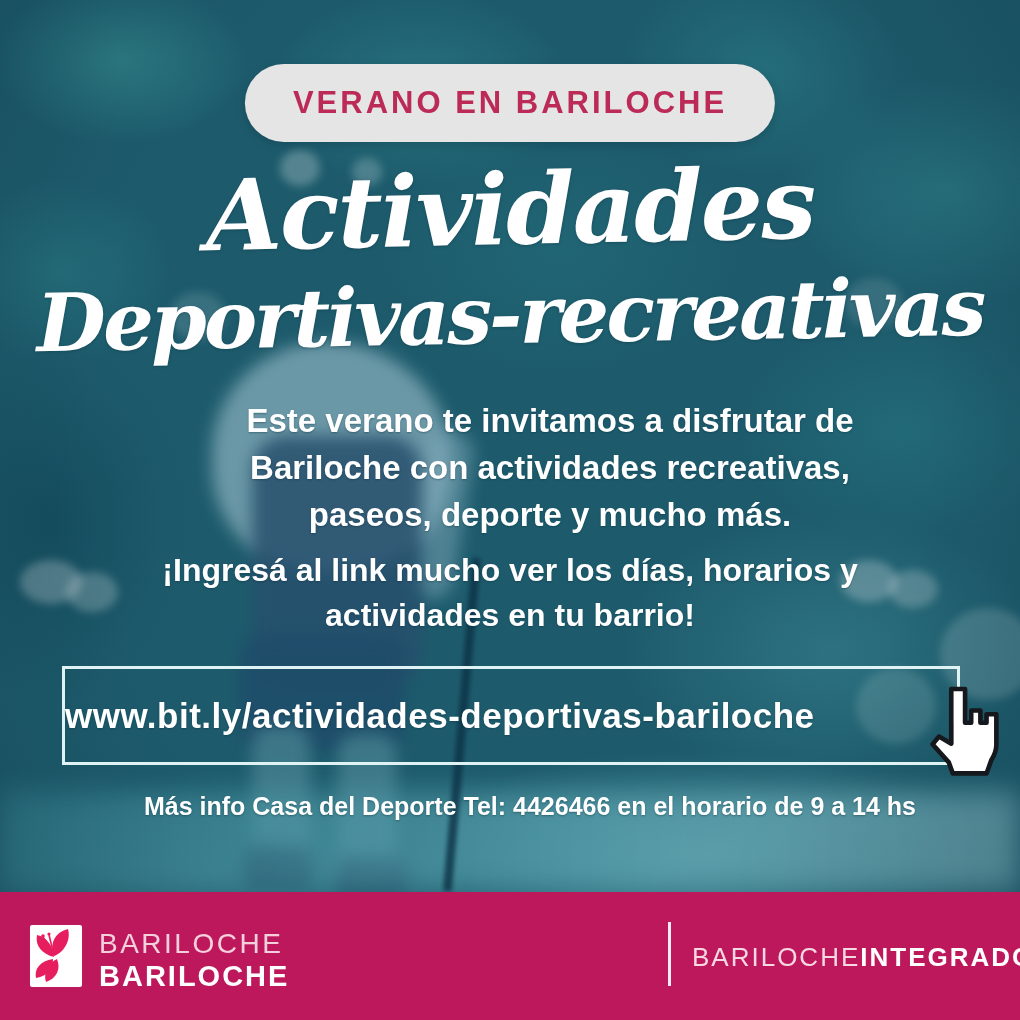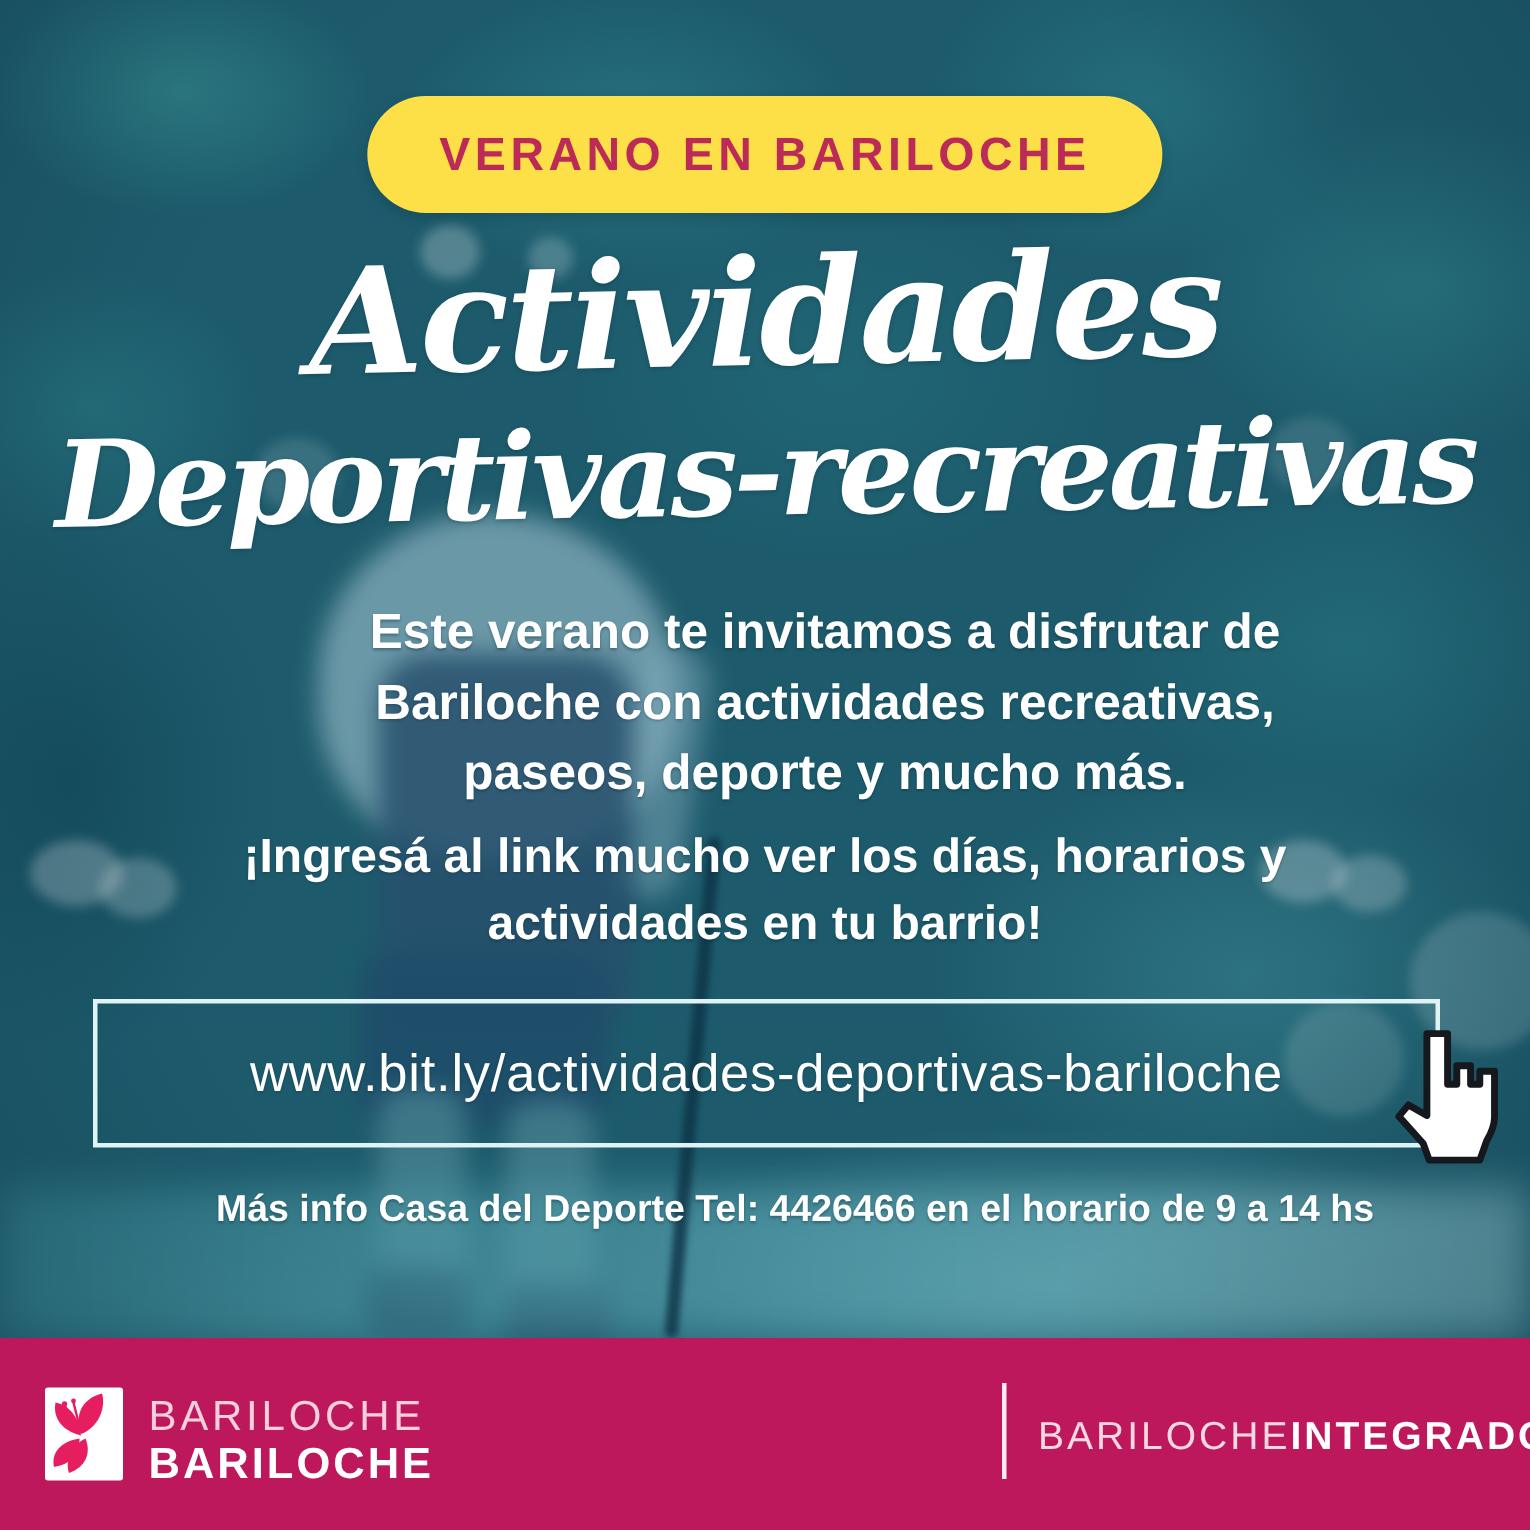--- a/index.html
+++ b/index.html
@@ -47,38 +47,38 @@
   .bk7{left:840px; top:560px; width:58px; height:42px; background:rgba(198,212,216,.34);}
   .bk8{left:888px; top:570px; width:50px; height:38px; background:rgba(198,212,216,.30);}
   .bk9{left:940px; top:608px; width:96px; height:92px; background:rgba(165,195,200,.28);}
   .bk10{left:856px;top:668px; width:80px; height:76px; background:rgba(165,195,200,.22);}
   .vignette{position:absolute; inset:0;
             background:radial-gradient(ellipse at 50% 42%, transparent 58%, rgba(8,40,55,.28) 100%);}
   
   .layer{position:absolute; left:0; top:0; width:1020px; height:1020px; z-index:2;}
   .badge{
     position:absolute; top:64px; left:50%; transform:translateX(-50%);
-    background:#fde047; color:#bc2a58; border-radius:42px; padding:21px 48px;
+    background:#e5e5e5; color:#bc2a58; border-radius:42px; padding:21px 48px;
     font-size:31px; font-weight:bold; letter-spacing:3px; white-space:nowrap;
     box-shadow:0 3px 8px rgba(6,40,52,.25);
   }
   .script{position:absolute; width:100%; text-align:center; color:#ffffff;
           font-family:cursive, "DejaVu Serif", serif; font-style:italic; font-weight:bold;
           text-shadow:0 1px 3px rgba(8,45,58,.35);}
   .script1{top:152px; font-size:98px; letter-spacing:-2px; transform:rotate(-1.2deg);}
   .script2{top:268px; font-size:80px; letter-spacing:-3px; transform:rotate(-1deg);}
   .copy{position:absolute; width:100%; text-align:center; color:#fff; font-weight:bold;
         white-space:pre-line; text-shadow:0 1px 2px rgba(8,45,58,.4);}
   .intro{top:398px; font-size:33px; line-height:1.42;margin-left:40px;}
   .cta  {top:548px; font-size:32px; line-height:1.42;}
   .linkbox{
     position:absolute; left:62px; top:666px; width:898px; height:99px;
     border:3px solid #dff2f4; box-sizing:border-box;
-    display:flex; align-items:center; justify-content:center;
-    color:#fff; font-weight:normal; font-size:35px; letter-spacing:.5px;
+    display:flex; align-items:center; justify-content:flex-start;
+    color:#fff; font-weight:bold; font-size:35px; letter-spacing:.5px;
     text-shadow:0 1px 2px rgba(8,45,58,.4); cursor:pointer;
   }
   .cursor-icon{position:absolute; left:922px; top:686px; width:80px; height:92px; z-index:3;}
   .contact{top:792px; font-size:25px;padding-left:20px;}
   .email  {top:830px; font-size:26px;}
   
   .footer{position:absolute; left:0; top:892px; width:1020px; height:128px; background:#be185d; z-index:4;}
   .logo-box{position:absolute; left:30px; top:33px; width:52px; height:62px; background:#ffffff; border-radius:2px;}
   .logo-box svg{width:100%; height:100%;}
   .logo-text{position:absolute; left:99px; top:38px; line-height:1;}

